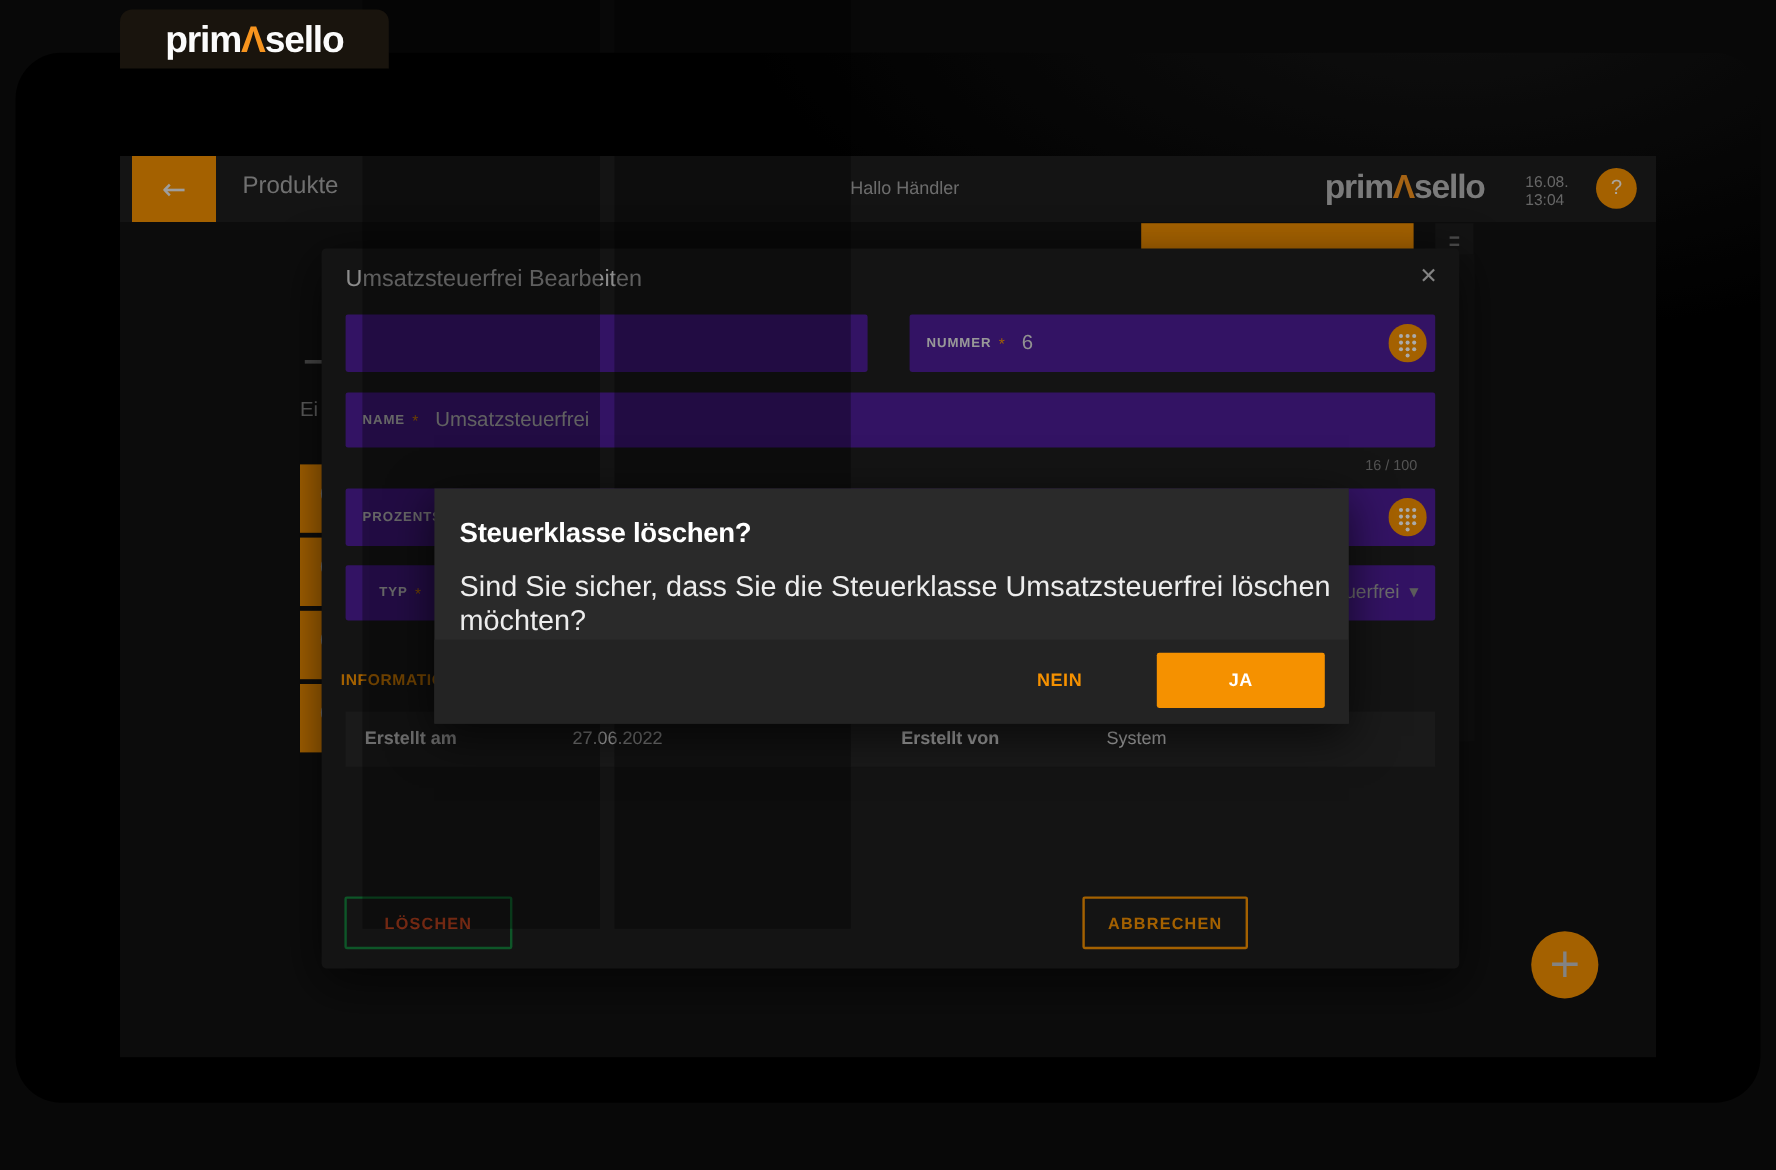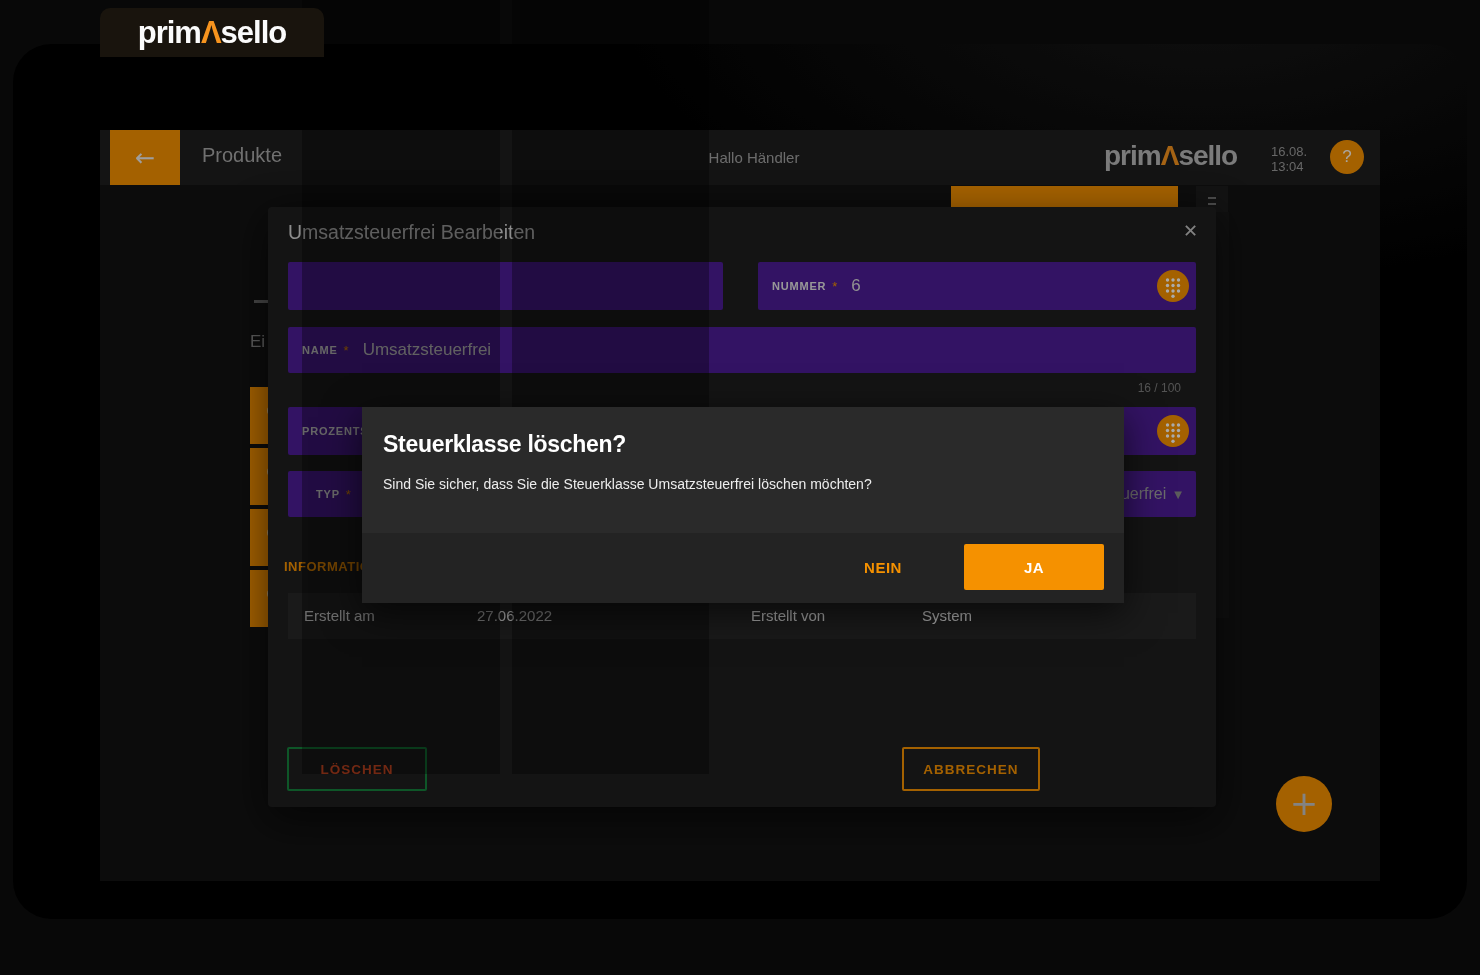--- a/index.html
+++ b/index.html
@@ -53,21 +53,21 @@
   .flabel { font-size:11px; font-weight:700; letter-spacing:.8px; color:#e3e3e3; }
   .flabel.dim { color:#707070; }
   .req { color:#F59100; font-size:13px; margin-left:6px; }
   .fval { font-size:17px; color:#d9d9d9; margin-left:14px; }
   .fval.dim { color:#909090; margin-left:12px; }
   .keypad { position:absolute; right:7px; top:8px; width:32px; height:32px; cursor:pointer; }
   .counter { right:35px; top:174px; font-size:12px; color:#7d7d7d; }
   .seclabel { left:16px; top:352px; font-size:13px; font-weight:700; letter-spacing:.5px; color:#F59100; }
   .infobox { left:20px; top:386px; width:908px; height:46px; background:#272727; }
   .infobox span { position:absolute; top:14px; font-size:15px; }
-  .ilab { font-weight:400; color:#f0f0f0; }
+  .ilab { font-weight:700; color:#f0f0f0; }
   .ival { color:#ffffff; }
   .btn { display:flex; align-items:center; justify-content:center; font-size:13.5px;
          font-weight:700; letter-spacing:1px; border-radius:2px; cursor:pointer; }
   .btn-del   { left:19px;  top:540px; width:140px; height:44px; border:2px solid #15803d; color:#FF5A2B; }
   .btn-abbr  { left:634px; top:540px; width:138px; height:44px; border:2px solid #F59100; color:#F59100; }
   .btn-save  { left:789px; top:540px; width:140px; height:44px; background:#F59100; color:#f4f4f4; }
   .typval { margin-left:auto; font-size:16px; color:#a0a0a0; display:flex; align-items:center; }
   .caret { font-size:10px; color:#8a8a8a; margin-left:8px; font-family:"DejaVu Sans",sans-serif; }
 
   
@@ -76,21 +76,21 @@
   
   .brandtab { left:100px; top:8px; width:224px; height:49px; background:#19140d;
               border-radius:10px 10px 0 0; display:flex; align-items:center; justify-content:center;
               z-index:50; }
   .brandtab .brand { font-size:31px; color:#fbfbfb; }
 
   
   .dialog { left:362px; top:407px; width:762px; height:196px; background:#2a2a2a;
             box-shadow:0 10px 36px rgba(0,0,0,.65); z-index:60; }
   .dtitle { left:21px; top:24px; font-size:23px; font-weight:700; letter-spacing:-.3px; color:#ffffff; }
-  .dmsg { left:21px; top:69px; font-size:14px; color:#ededed; }
+  .dmsg { left:21px; top:69px; font-size:24px; color:#ededed; }
   .dfooter { left:0; top:126px; width:762px; height:70px; background:#232323; }
   .btn-nein { left:476px; top:140px; width:90px; height:40px; color:#F59100;
               font-size:15px; font-weight:700; letter-spacing:.5px; }
   .btn-ja { left:602px; top:137px; width:140px; height:46px; background:#F59100;
             color:#ffffff; font-size:15px; font-weight:700; letter-spacing:.5px; }
 </style>
 </head>
 <body>
 
 <div id="page">

